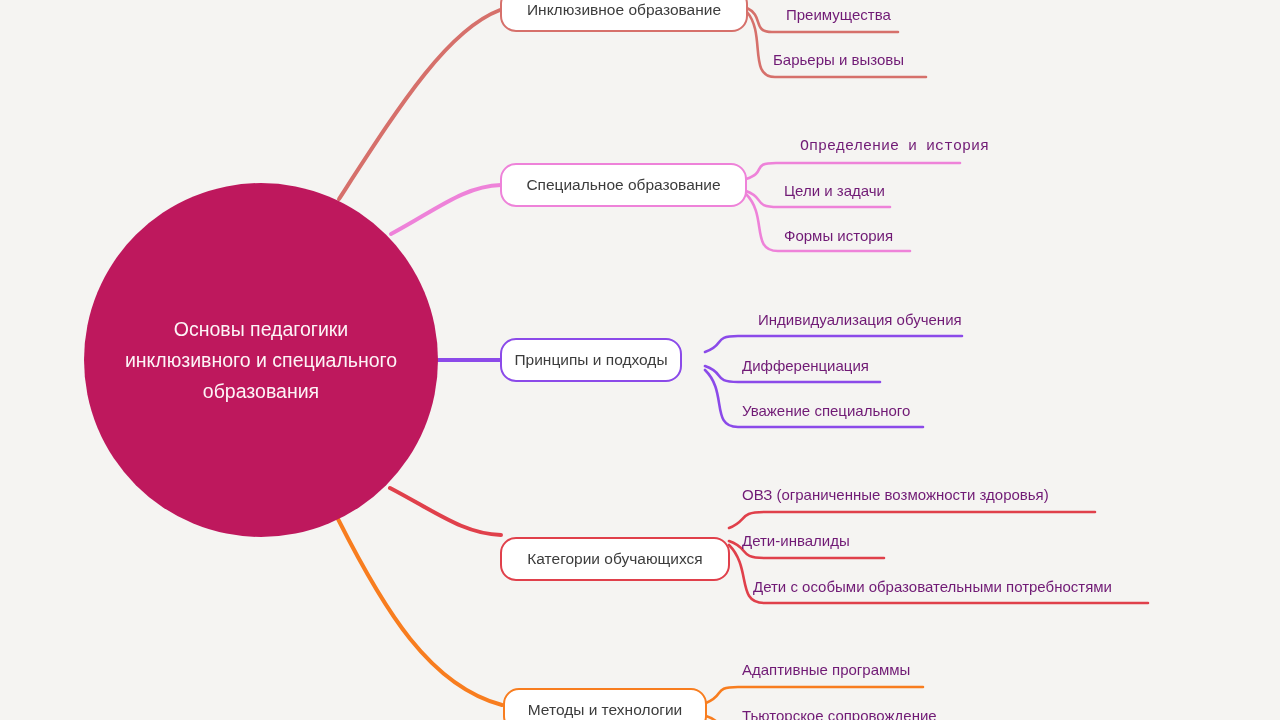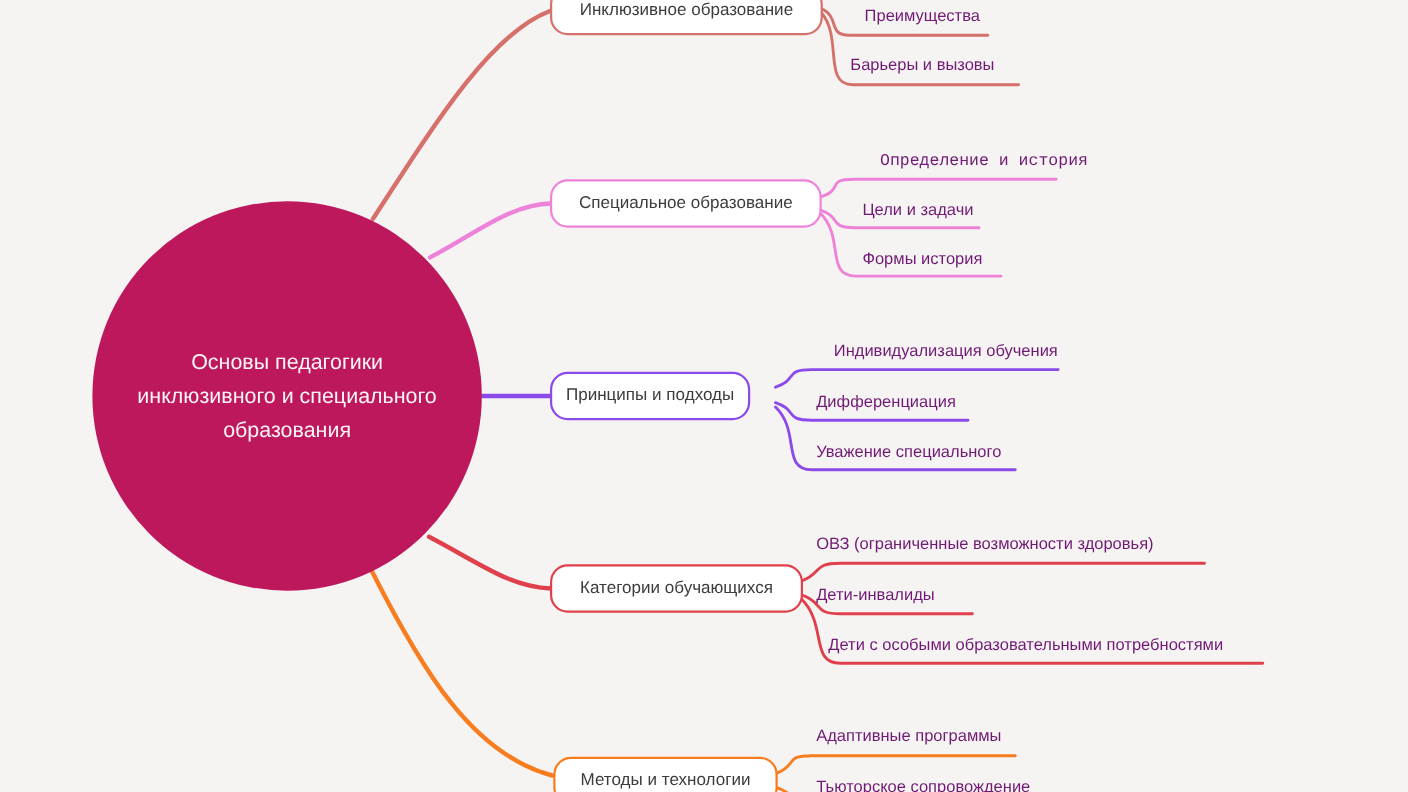--- a/index.html
+++ b/index.html
@@ -114,21 +114,21 @@
   </div>
 
   <div class="topic-node" style="left: 500px; top: 163px; width: 247px; border-color: rgb(238, 130, 217);">
     <span>Специальное образование</span>
   </div>
 
   <div class="topic-node" style="left: 500px; top: 338px; width: 182px; border-color: rgb(139, 74, 233);">
     <span>Принципы и подходы</span>
   </div>
 
-  <div class="topic-node" style="left: 500px; top: 513px; width: 230px; border-color: rgb(224, 64, 75);">
+  <div class="topic-node" style="left: 500px; top: 537px; width: 230px; border-color: rgb(224, 64, 75);">
     <span>Категории обучающихся</span>
   </div>
 
   <div class="topic-node" style="left: 503px; top: 688px; width: 204px; border-color: rgb(248, 125, 31);">
     <span>Методы и технологии</span>
   </div>
 
   <div class="subtopic" style="left:786px; top:6px;">Преимущества</div>
   <div class="subtopic" style="left:773px; top:51px;">Барьеры и вызовы</div>
 

